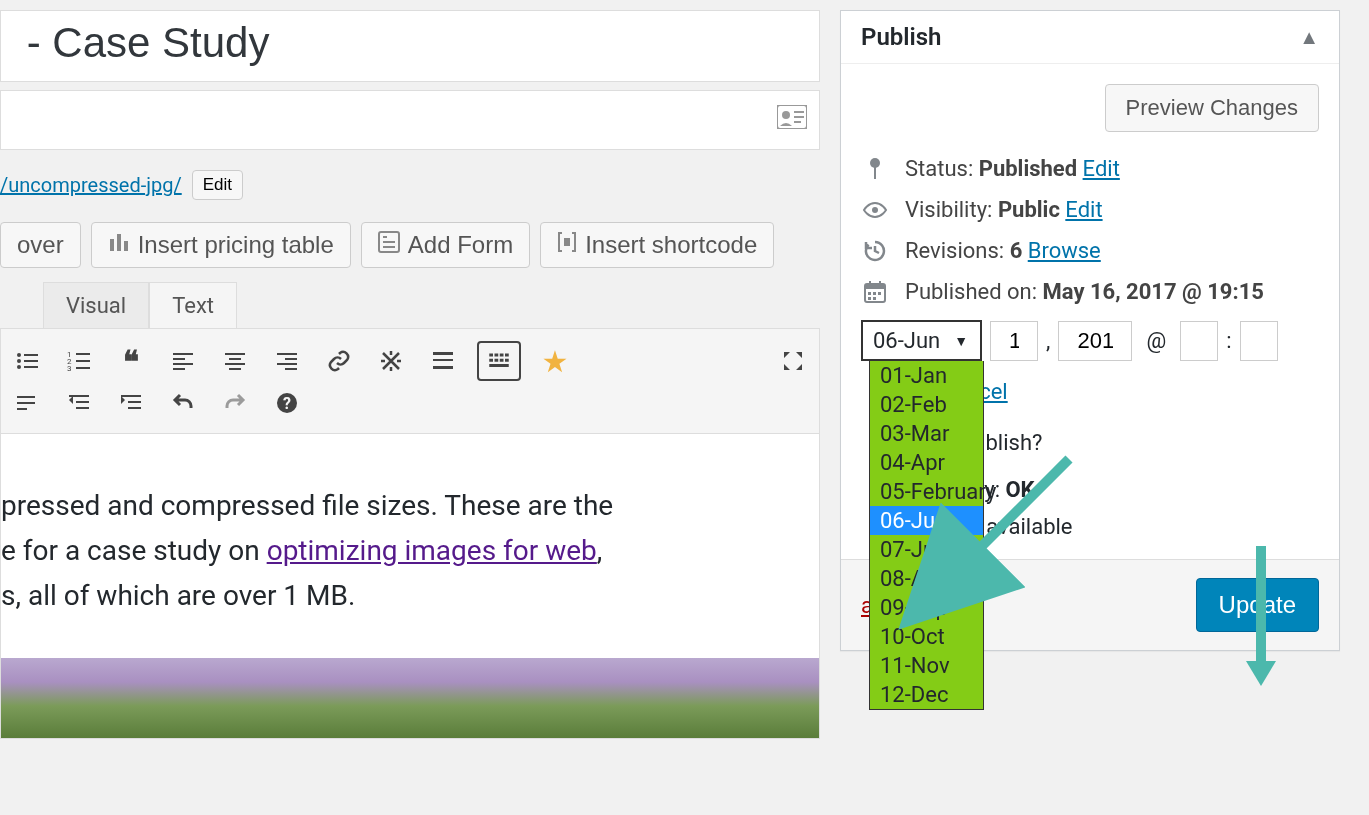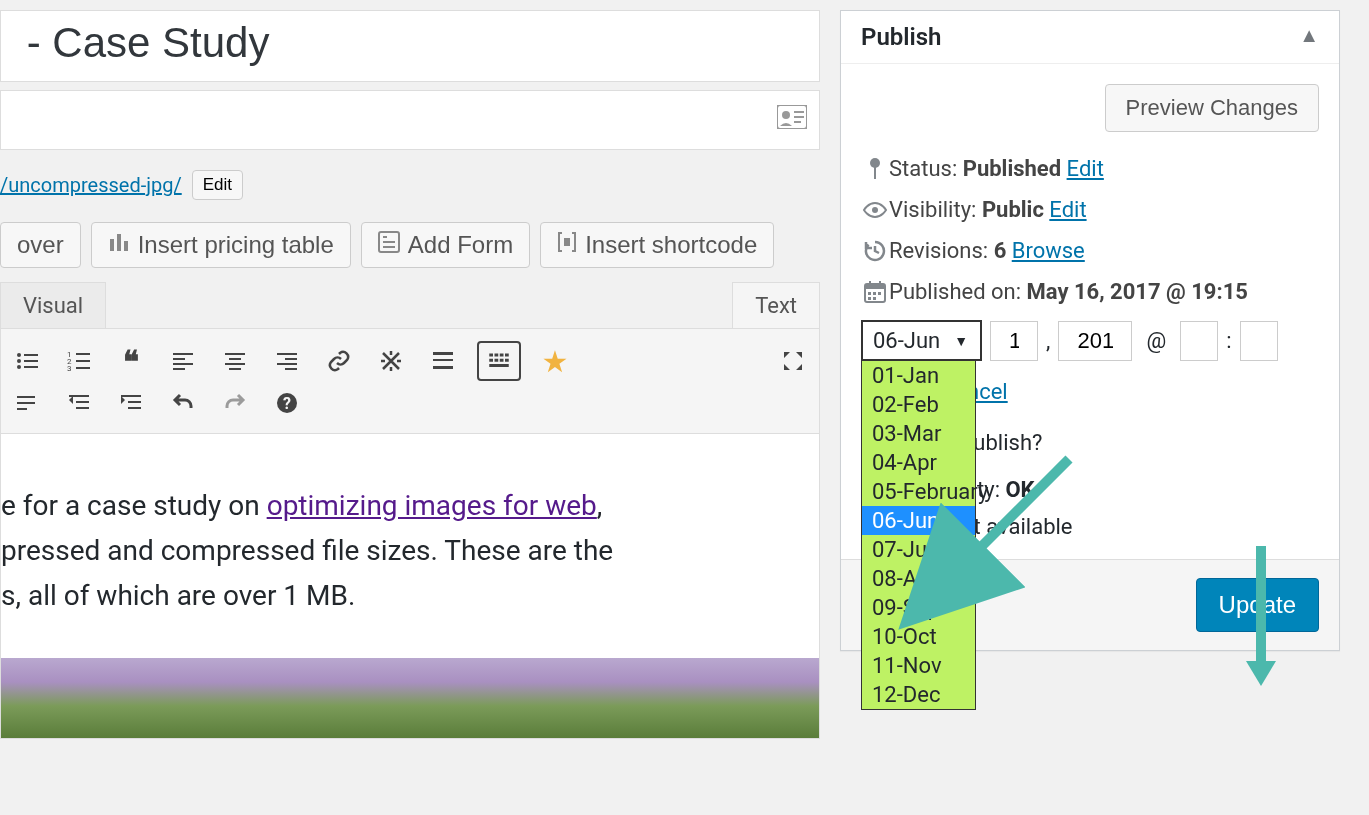--- a/index.html
+++ b/index.html
@@ -70,21 +70,21 @@
     border:1px solid #ccc;
     background:#f7f7f7;
     padding:8px 16px;
     border-radius:4px;
     font-size: 24px;
     color:#555;
     cursor:pointer;
   }
   .media-btn .ic { font-size:22px; color:#888; }
 
-  .editor-tabs { display:flex; justify-content:space-between; margin-top: 14px;}
+  .editor-tabs { display:flex; justify-content:flex-start; margin-top: 14px; padding-left: 43px;}
   .ed-tab {
     padding: 10px 22px;
     font-size: 22px;
     color:#555;
     background:#f5f5f5;
     border:1px solid #ddd;
     border-bottom:none;
     cursor:pointer;
   }
   .ed-tab.active { background:#ebebeb; border-color:#ddd; }
@@ -127,21 +127,21 @@
   }
 
   
   .postbox {
     background:#fff;
     border:1px solid #ccd0d4;
     box-shadow: 0 1px 1px rgba(0,0,0,.04);
     position: relative;
   }
   .postbox-header {
-    display:flex; justify-content:space-between; 
+    display:flex; justify-content:space-between; align-items:center;
     padding: 12px 20px;
     border-bottom:1px solid #eee;
     font-size: 24px;
     font-weight:600;
   }
   .postbox-header .caret { color:#72777c; font-size:20px;}
   .inside { padding: 20px; font-size: 22px; }
   .preview-row { text-align:right; margin-bottom:24px;}
   .button {
     display:inline-block;
@@ -156,21 +156,21 @@
   .button-primary {
     background:#0085ba;
     border:1px solid #006799;
     color:#fff;
     font-size: 24px;
     padding: 12px 22px;
     border-radius:4px;
     cursor:pointer;
   }
   .misc-row {
-    display:flex; align-items:center; 
+    display:flex; align-items:center; gap:16px;
     margin: 16px 0;
     color:#444;
   }
   .misc-row .ic {
     width:28px; display:flex; justify-content:center;
     color:#82878c;
     font-size:22px;
   }
   .misc-row b { font-weight:700; }
   .misc-row a { color:#0073aa; text-decoration:underline; cursor:pointer;}
@@ -195,24 +195,24 @@
     padding:6px 12px 6px 10px;
     font-size: 22px;
     display:flex; align-items:center; gap:14px;
     cursor:pointer;
     background:#fff;
   }
   .month-select-btn .tri { font-size:14px;}
   .month-dropdown {
     position:absolute;
     top: 100%;
-    left:0;
+    left:8px;
     border:1px solid #333;
     border-top:none;
-    background:#bef264;
+    background:#84cc16;
     z-index: 50;
     width: 115px;
   }
   .month-opt {
     padding: 0px 10px;
     font-size: 22px;
     line-height: 1.32;
     cursor:pointer;
     white-space:nowrap;
   }
@@ -431,24 +431,24 @@
         <div class="tbtn">
             <svg viewBox="0 0 24 24">
               <circle cx="12" cy="12" r="10" fill="#444"></circle>
               <text x="12" y="18" text-anchor="middle" font-size="16" font-weight="bold" fill="#f5f5f5">?</text>
             </svg>
           </div>
       </div>
     </div>
 
     <div class="content-area">
+      <div>pressed and compressed file sizes. These are the</div>
       <div>
         <span>e for a case study on </span><a href="#" class="opt">optimizing images for web</a><span>,</span>
       </div>
-      <div>pressed and compressed file sizes. These are the</div>
       <div>s, all of which are over 1 MB.</div>
       <div class="imgband"></div>
     </div>
   </div>
 
   <div class="side-col">
     <div class="postbox" style="overflow:visible; position:relative;">
       <div class="postbox-header">
         <span>Publish</span>
         <span class="caret">▲</span>

